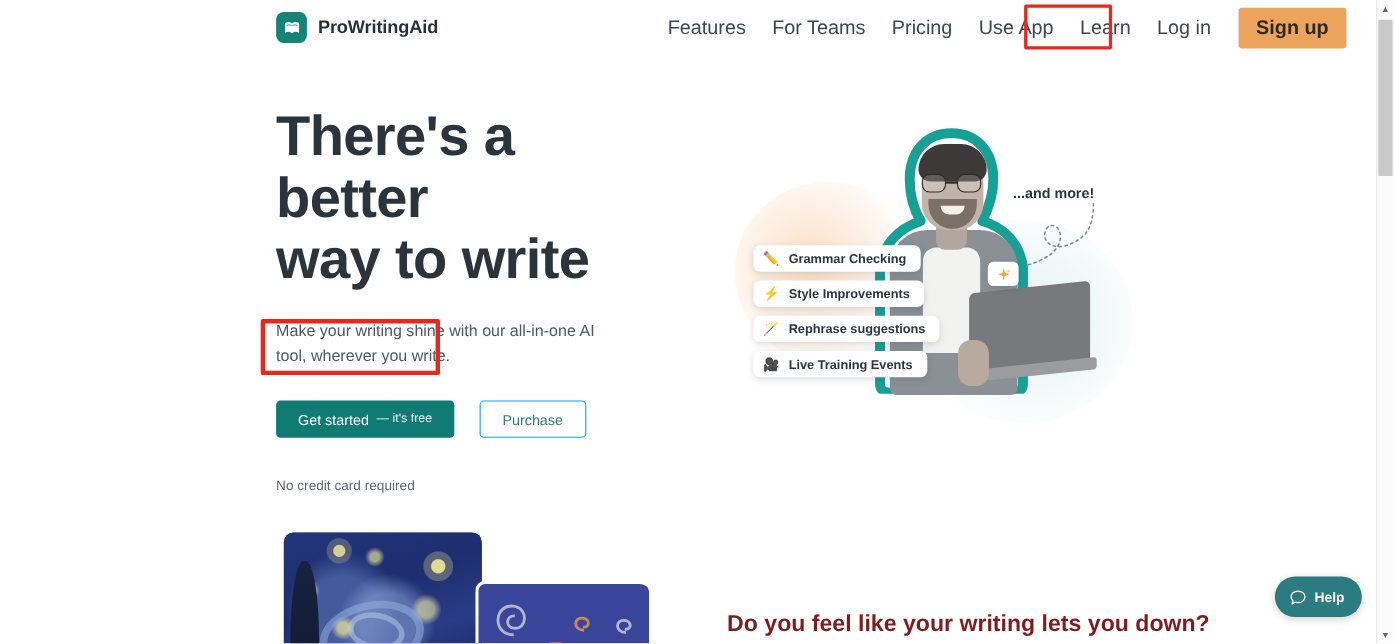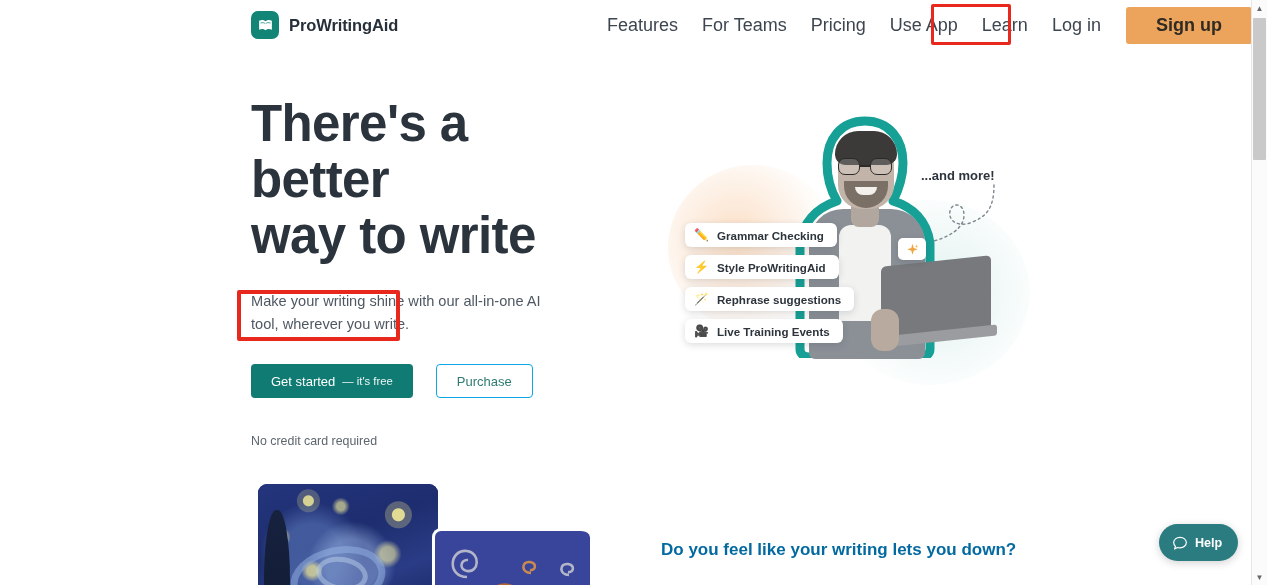--- a/index.html
+++ b/index.html
@@ -71,21 +71,21 @@
     color:#3d4650;
     text-decoration:none;
     padding:6px 12px;
     white-space:nowrap;
   }
   .nav a.signup {
     background:#eca45c;
     color:#2f2a22;
     font-weight:bold;
     border-radius:3px;
-    padding:8px 30px;
+    padding:8px 16px;
     margin-left:13px;
   }
   .hl-signup {
     position:absolute;
     left:931px; top:4px;
     width:80px; height:41px;
     border:3px solid #e8281c;
     border-radius:2px;
     pointer-events:none;
   }
@@ -394,24 +394,24 @@
   }
   .cypress {
     position:absolute;
     left:6px; bottom:-6px;
     width:26px; height:120px;
     background:linear-gradient(180deg,#17223f,#101a33);
     border-radius:50% 50% 14px 14px / 62% 62% 10px 10px;
   }
   .section-q {
     position:absolute;
-    left:661px; top:540px;
-    font-size:17px;
+    left:661px; top:556px;
+    font-size:21px;
     font-weight:bold;
-    color:#0369a1;
+    color:#7f1d1d;
     white-space:nowrap;
   }
 
   
   .help-widget {
     position:absolute;
     left:1159px; top:524px;
     height:37px;
     background:#2b7c80;
     border-radius:19px;
@@ -541,21 +541,21 @@
         <div class="hand"></div>
       </div>
 
       <div class="pills">
         <div class="pill">
           <span class="emoji">✏️</span>
           <span>Grammar Checking</span>
         </div>
         <div class="pill">
           <span class="emoji">⚡</span>
-          <span>Style ProWritingAid</span>
+          <span>Style Improvements</span>
         </div>
         <div class="pill">
           <span class="emoji">🪄</span>
           <span>Rephrase suggestions</span>
         </div>
         <div class="pill">
           <span class="emoji">🎥</span>
           <span>Live Training Events</span>
         </div>
       </div>

